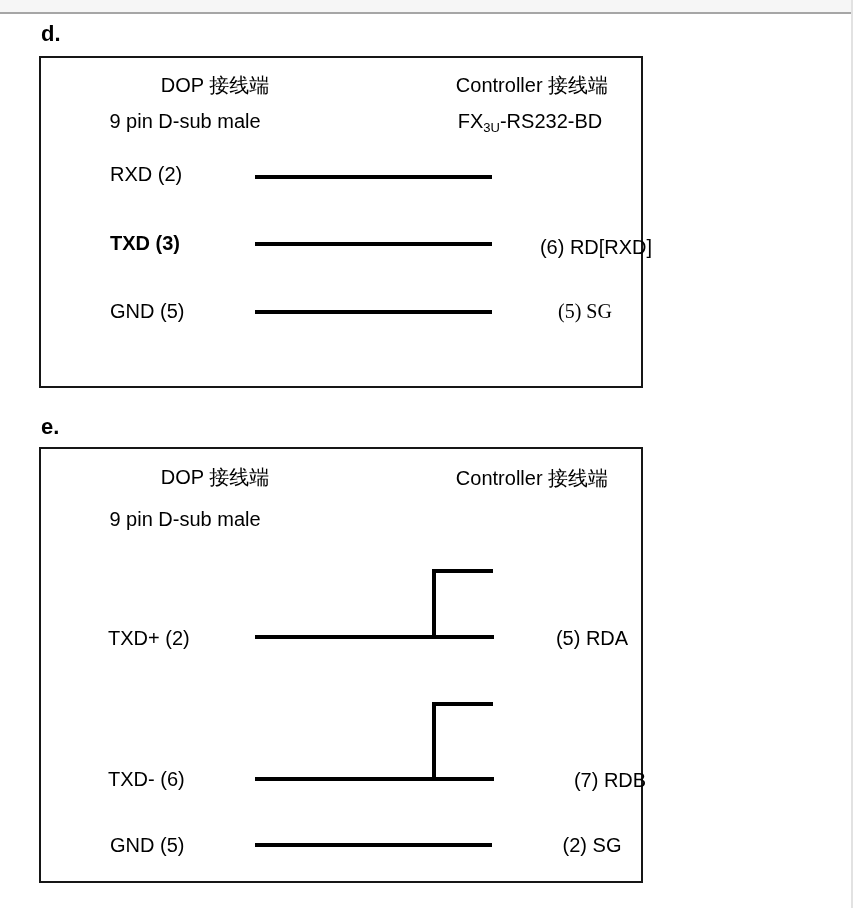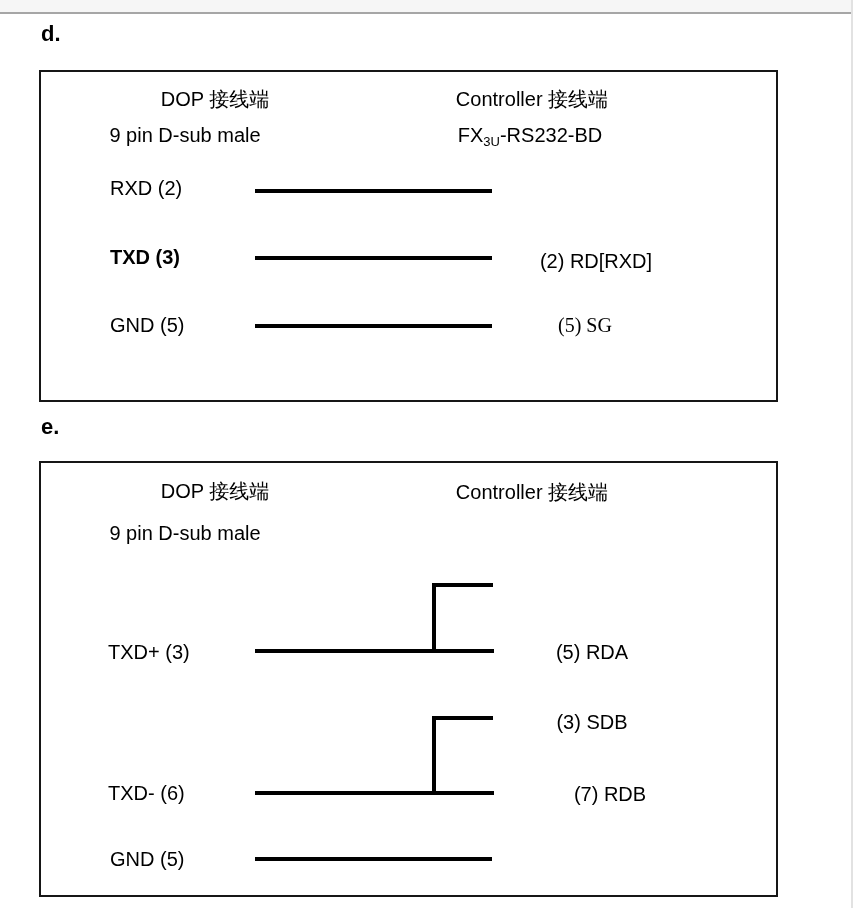--- a/index.html
+++ b/index.html
@@ -31,25 +31,24 @@
     display: flex;
     gap: 15px;
     font-size: 22px;
     font-weight: 700;
     line-height: 26px;
     white-space: nowrap;
   }
   .diagram-box {
     position: absolute;
     left: 39px;
-    width: 739px;
+    width: 604px;
     box-sizing: border-box;
     border: 2px solid #161616;
     background: #ffffff;
-    margin-top: 14px;
   }
   .lbl {
     position: absolute;
     font-size: 20px;
     line-height: 22px;
     white-space: nowrap;
   }
   .ctr { text-align: center; width: 230px; }
   .rcol { text-align: center; width: 214px; }
   .wire {
@@ -84,50 +83,50 @@
     <div class="lbl ctr" style="left:59px; top:16px;">DOP 接线端</div>
     <div class="lbl ctr" style="left:29px; top:52px;">9 pin D-sub male</div>
     <div class="lbl ctr" style="left:376px; top:16px;">Controller 接线端</div>
     <div class="lbl ctr" style="left:374px; top:52px;"><span>FX</span><sub class="ss">3U</sub><span>-RS232-BD</span></div>
 
     <div class="lbl" style="left:69px; top:105px;">RXD (2)</div>
     <div class="wire" style="left:214px; top:117px; width:237px;"></div>
 
     <div class="lbl" style="left:69px; top:174px;font-weight:bold;">TXD (3)</div>
     <div class="wire" style="left:214px; top:184px; width:237px;"></div>
-    <div class="lbl rcol" style="left:448px; top:178px;">(2) RD[RXD]</div>
+    <div class="lbl rcol" style="left:448px; top:178px;">(6) RD[RXD]</div>
 
     <div class="lbl" style="left:69px; top:242px;">GND (5)</div>
     <div class="wire" style="left:214px; top:252px; width:237px;"></div>
     <div class="lbl rcol" style="left:437px; top:242px;font-family:Liberation Serif, serif;">(5) SG</div>
   </div>
 
   <div class="sec-title" style="top:414px;">
     <span>e.</span>
   </div>
 
   <div class="diagram-box" style="top:447px; height:436px;">
     <div class="lbl ctr" style="left:59px; top:17px;">DOP 接线端</div>
     <div class="lbl ctr" style="left:29px; top:59px;">9 pin D-sub male</div>
     <div class="lbl ctr" style="left:376px; top:18px;">Controller 接线端</div>
 
     <div class="wire" style="left:391px; top:120px; width:61px;"></div>
 
     <div class="vwire" style="left:391px; top:120px; height:70px;"></div>
 
-    <div class="lbl" style="left:67px; top:178px;">TXD+ (3)</div>
+    <div class="lbl" style="left:67px; top:178px;">TXD+ (2)</div>
     <div class="wire" style="left:214px; top:186px; width:239px;"></div>
     <div class="lbl rcol" style="left:444px; top:178px;">(5) RDA</div>
 
     <div class="wire" style="left:391px; top:253px; width:61px;"></div>
-    <div class="lbl rcol" style="left:444px; top:248px;">(3) SDB</div>
 
     <div class="vwire" style="left:391px; top:253px; height:79px;"></div>
 
     <div class="lbl" style="left:67px; top:319px;">TXD- (6)</div>
     <div class="wire" style="left:214px; top:328px; width:239px;"></div>
     <div class="lbl rcol" style="left:462px; top:320px;">(7) RDB</div>
 
     <div class="lbl" style="left:69px; top:385px;">GND (5)</div>
     <div class="wire" style="left:214px; top:394px; width:237px;"></div>
+    <div class="lbl rcol" style="left:444px; top:385px;">(2) SG</div>
   </div>
 
 </div>
 
 </body></html>

